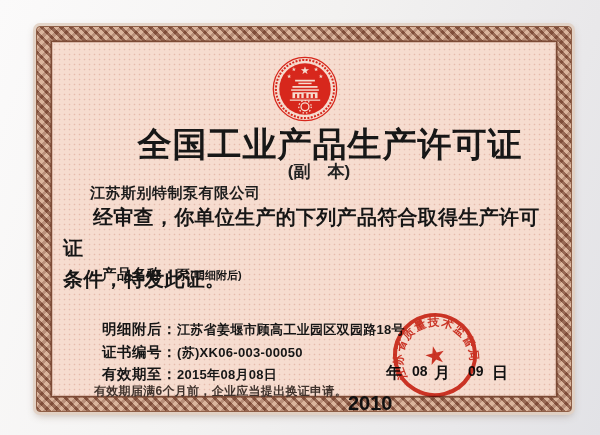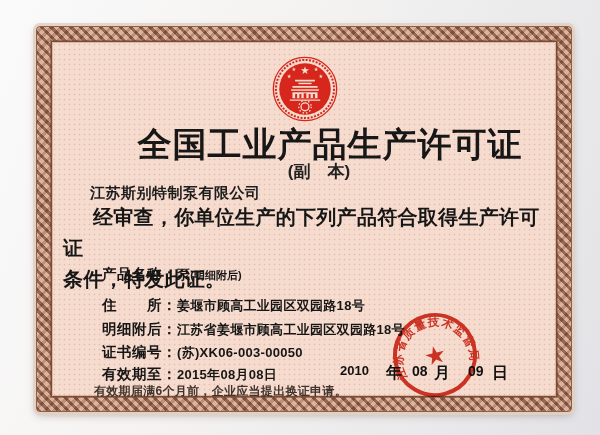--- a/index.html
+++ b/index.html
@@ -50,21 +50,21 @@
   .field .lbl{font-size:14.5px;font-weight:bold;letter-spacing:.5px;}
   .field .val{font-size:13px;font-weight:bold;letter-spacing:.3px;}
   .field .note{font-size:11px;font-weight:bold;}
   .f-product{left:102px;top:265px;}
   .f-residence{left:102px;top:296px;}
   .f-prodaddr{left:102px;top:320px;}
   .f-certno{left:102px;top:343px;}
   .f-valid{left:102px;top:365px;}
   .date-row{left:340px;top:363px;width:190px;height:24px;}
   .date-row span{position:absolute;top:0;font-weight:bold;color:#111;}
-  .d-year{left:0;font-size:13px;}
+  .d-year{left:8px;font-size:20px;margin-top:29px;}
   .d-yu{left:46px;font-size:16px;}
   .d-month{left:72px;font-size:14px;text-align:center;}
   .d-mu{left:94px;font-size:16px;}
   .d-day{left:128px;font-size:14px;}
   .d-du{left:152px;font-size:16px;}
   .footnote{left:94px;top:383px;font-size:12px;font-weight:bold;color:#40332d;letter-spacing:.3px;}
   .seal{
     left:391px;top:311px;width:88px;height:88px;
     mix-blend-mode:multiply;opacity:.92;
   }
@@ -119,23 +119,20 @@
     <span class="indent"></span><span>经审查，你单位生产的下列产品符合取得生产许可证</span><br>
     <span>条件，特发此证。</span>
   </div>
 
   <div class="abs company">江苏斯别特制泵有限公司</div>
 
   <div class="abs field f-product">
     <span class="lbl">产品名称：</span><span class="val">泵</span><span class="note">(明细附后)</span>
   </div>
 
-  <div class="abs field f-residence">
-    <span class="lbl">住　　所：</span><span class="val">姜堰市顾高工业园区双园路18号</span>
-  </div>
 
   <div class="abs field f-prodaddr">
     <span class="lbl">明细附后：</span><span class="val">江苏省姜堰市顾高工业园区双园路18号</span>
   </div>
 
   <div class="abs field f-certno">
     <span class="lbl">证书编号：</span><span class="val">(苏)XK06-003-00050</span>
   </div>
 
   <div class="abs field f-valid">

